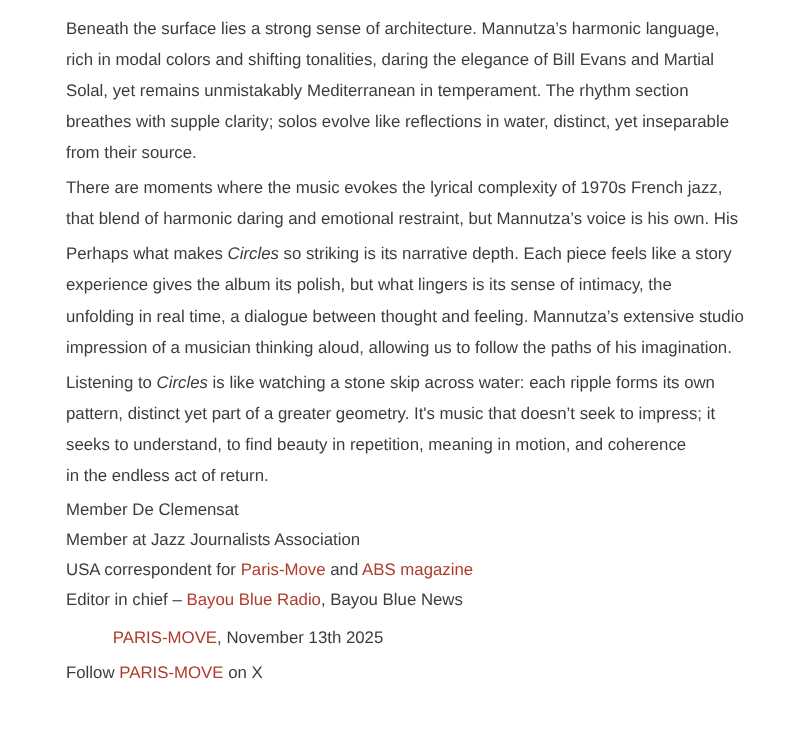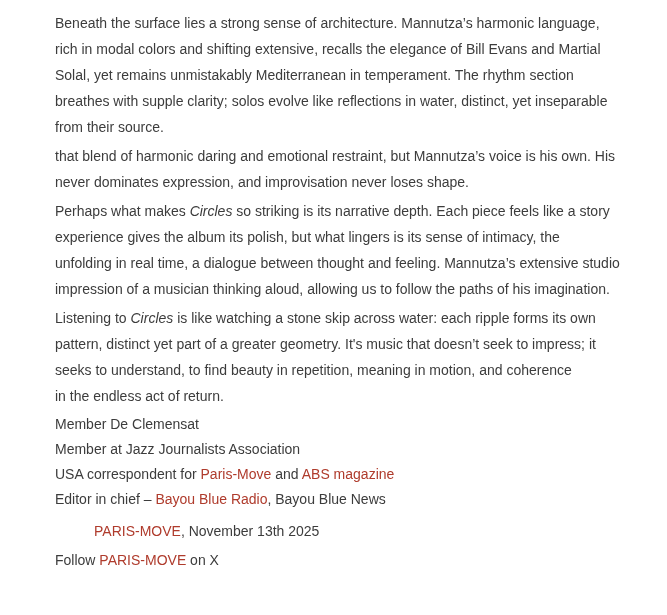--- a/index.html
+++ b/index.html
@@ -50,28 +50,28 @@
     text-decoration:none;
     cursor:pointer;
   }
 </style>
 </head>
 <body>
 
 <div class="content">
     <div class="para">
       <span class="line"><span>Beneath the surface lies a strong sense of </span><span class="bold">architecture</span><span>. Mannutza’s harmonic language,</span></span>
-      <span class="line"><span>rich in modal colors and shifting extensive, recalls the elegance of </span><span class="bold">Bill Evans</span><span> and </span><span class="bold">Martial</span></span>
+      <span class="line"><span>rich in modal colors and shifting tonalities, daring the elegance of </span><span class="bold">Bill Evans</span><span> and </span><span class="bold">Martial</span></span>
       <span class="line"><span class="bold">Solal</span><span>, yet remains unmistakably Mediterranean in temperament. The rhythm section</span></span>
       <span class="line"><span>breathes with supple clarity; solos evolve like reflections in water, distinct, yet inseparable</span></span>
       <span class="line"><span>from their source.</span></span>
     </div>
     <div class="para">
+      <span class="line"><span>There are moments where the music evokes the lyrical complexity of 1970s French jazz,</span></span>
       <span class="line"><span>that blend of harmonic daring and emotional restraint, but Mannutza’s voice is his own. His</span></span>
-      <span class="line"><span>never dominates expression, and improvisation never loses shape.</span></span>
     </div>
     <div class="para">
       <span class="line"><span>Perhaps what makes </span><span class="italic">Circles</span><span> so striking is its narrative depth. Each piece feels like a story</span></span>
       <span class="line"><span>experience gives the album its polish, but what lingers is its </span><span class="bold">sense of intimacy</span><span>, the</span></span>
       <span class="line"><span>unfolding in real time, a dialogue between thought and feeling. Mannutza’s extensive studio</span></span>
       <span class="line"><span>impression of a musician thinking aloud, allowing us to follow the paths of his imagination.</span></span>
     </div>
     <div class="para">
       <span class="line"><span>Listening to </span><span class="italic">Circles</span><span> is like watching a stone skip across water: each ripple forms its own</span></span>
       <span class="line"><span>pattern, distinct yet part of a greater geometry. </span><span class="bold">It's music that doesn’t seek to impress; it</span></span>

